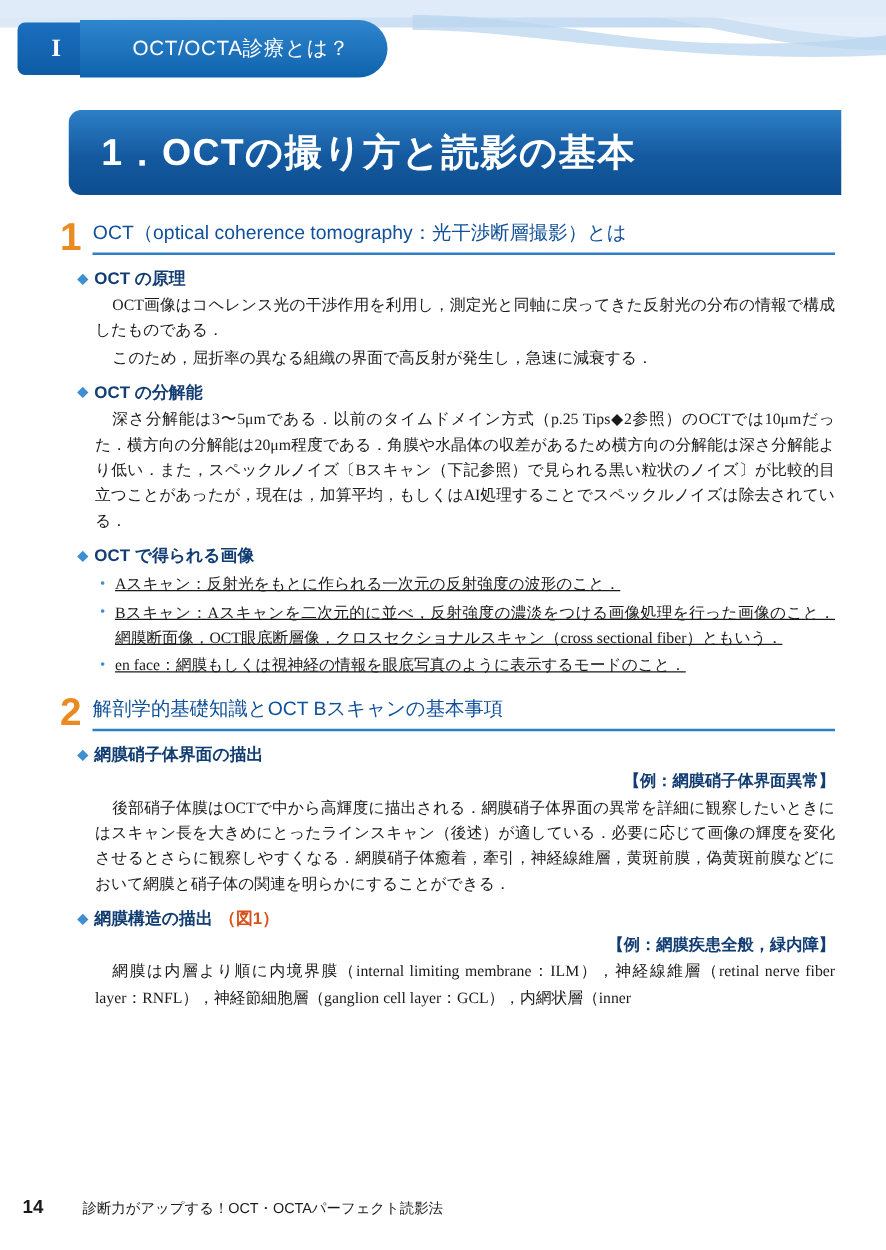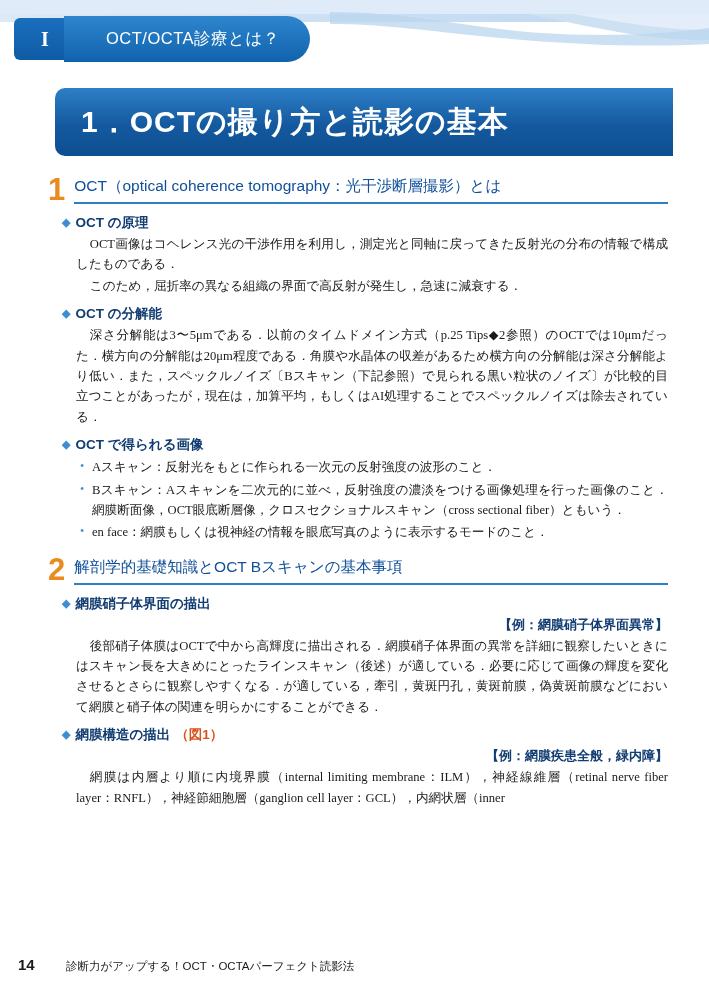--- a/index.html
+++ b/index.html
@@ -153,20 +153,21 @@
     text-justify: inter-ideograph;
     font-family: "Liberation Serif", serif;
   }
   p.para.indent {
     text-indent: 1.1em;
   }
   ul.bullets {
     margin: 3px 0 8px 0;
     padding: 0 0 0 32px;
     list-style: none;
+    text-decoration: underline;
   }
   ul.bullets li {
     font-size: 12.6px;
     line-height: 1.62;
     margin-bottom: 2px;
     padding-left: 12px;
     position: relative;
     text-align: justify;
   }
   ul.bullets li:before {
@@ -258,21 +259,21 @@
     <div class="sec-head">
       <div class="sec-num">2</div>
       <div class="sec-title">解剖学的基礎知識とOCT Bスキャンの基本事項</div>
     </div>
 
     <div class="sub">
       <span class="diamond">◆</span>
       <span>網膜硝子体界面の描出</span>
     </div>
     <div class="ex-label">【例：網膜硝子体界面異常】</div>
-    <p class="para indent">後部硝子体膜はOCTで中から高輝度に描出される．網膜硝子体界面の異常を詳細に観察したいときにはスキャン長を大きめにとったラインスキャン（後述）が適している．必要に応じて画像の輝度を変化させるとさらに観察しやすくなる．が適している，牽引，黄斑円孔，黄斑前膜，偽黄斑前膜などにおいて網膜と硝子体の関連を明らかにすることができる．</p>
+    <p class="para indent">後部硝子体膜はOCTで中から高輝度に描出される．網膜硝子体界面の異常を詳細に観察したいときにはスキャン長を大きめにとったラインスキャン（後述）が適している．必要に応じて画像の輝度を変化させるとさらに観察しやすくなる．網膜硝子体癒着，牽引，神経線維層，黄斑前膜，偽黄斑前膜などにおいて網膜と硝子体の関連を明らかにすることができる．</p>
 
     <div class="sub">
       <span class="diamond">◆</span>
       <span>網膜構造の描出</span>
       <span class="fig-ref">（図1）</span>
     </div>
     <div class="ex-label">【例：網膜疾患全般，緑内障】</div>
     <p class="para indent">網膜は内層より順に内境界膜（internal limiting membrane：ILM），神経線維層（retinal nerve fiber layer：RNFL），神経節細胞層（ganglion cell layer：GCL），内網状層（inner</p>
   </div>
 

